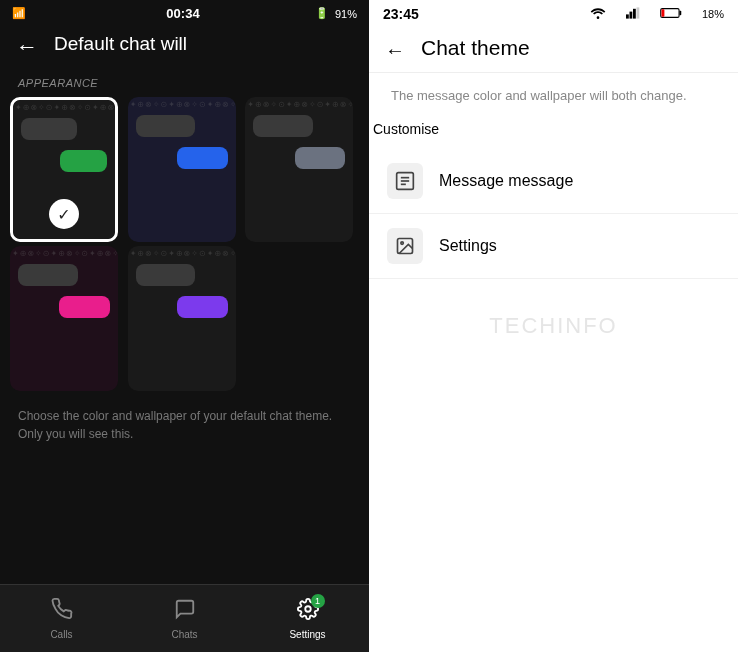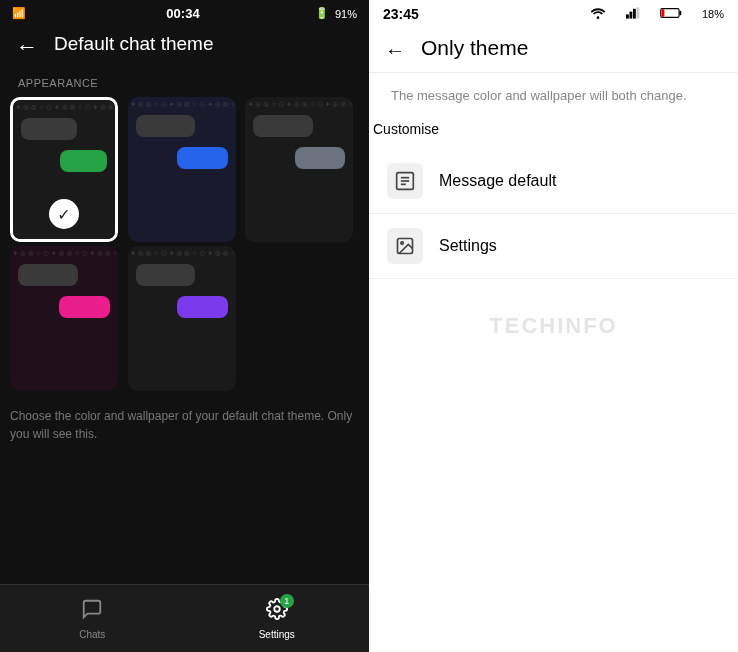--- a/index.html
+++ b/index.html
@@ -54,20 +54,21 @@
       font-size: 19px;
       font-weight: 500;
       color: #fff;
     }
 
     .appearance-label {
       font-size: 11px;
       color: #888;
       letter-spacing: 0.5px;
       padding: 12px 18px 8px;
+      font-style: italic;
     }
 
     .theme-grid {
       display: grid;
       grid-template-columns: repeat(3, 1fr);
       gap: 4px;
       padding: 0 10px;
     }
 
     .theme-item {
@@ -148,21 +149,21 @@
       background: #fff;
       border-radius: 50%;
       display: flex;
       align-items: center;
       justify-content: center;
       font-size: 16px;
       color: #222;
     }
 
     .footer-note {
-      padding: 16px 10px;
+      padding: 16px 18px;
       font-size: 12px;
       color: #777;
       line-height: 1.5;
     }
 
     
     .bottom-nav {
       position: absolute;
       bottom: 0;
       left: 0;
@@ -278,21 +279,21 @@
       color: #000;
     }
 
     
     .watermark {
       position: absolute;
       top: 50%;
       left: 50%;
       transform: translate(-50%, -50%);
       font-size: 22px;
-      font-weight: 700;
+      font-weight: 400;
       color: rgba(180,180,180,0.35);
       letter-spacing: 2px;
       pointer-events: none;
       white-space: nowrap;
     }
   </style>
 </head>
 <body>
 
 <div class="left-panel">
@@ -303,21 +304,21 @@
     </span>
     <span class="time">00:34</span>
     <div class="left-status-icons">
       <span>🔋</span>
       <span>91%</span>
     </div>
   </div>
 
   <div class="left-header">
     <span class="back-arrow">←</span>
-    <span class="left-title">Default chat theme</span>
+    <span class="left-title">Default chat will</span>
   </div>
 
   <div class="appearance-label">APPEARANCE</div>
 
   <div class="theme-grid">
 
     <div class="theme-item selected">
       <div class="theme-bg theme-bg-1"></div>
       <div class="doodle-pattern">✦⊕⊗✧⊙✦⊕⊗✧⊙✦⊕⊗✧⊙✦⊕⊗✧⊙✦⊕⊗✧⊙✦⊕⊗✧⊙✦⊕✦⊕⊗✧⊙✦⊕⊗✧⊙✦⊕⊗✧⊙✦⊕⊗✧⊙</div>
       <div class="chat-bubbles">
@@ -363,20 +364,28 @@
       </div>
     </div>
 
   </div>
 
   <div class="footer-note">Choose the color and wallpaper of your default chat theme. Only you will see this.</div>
 
   <div class="bottom-nav">
 
 
+    <div class="nav-item">
+      <span class="nav-icon">
+        <svg width="22" height="22" viewBox="0 0 24 24" fill="none" stroke="#888" stroke-width="2">
+          <path d="M22 16.92v3a2 2 0 0 1-2.18 2 19.79 19.79 0 0 1-8.63-3.07A19.5 19.5 0 0 1 4.69 11.5a19.79 19.79 0 0 1-3.07-8.67A2 2 0 0 1 3.6 1h3a2 2 0 0 1 2 1.72c.127.96.36 1.903.7 2.81a2 2 0 0 1-.45 2.11L7.91 8.6a16 16 0 0 0 6 6l.91-.91a2 2 0 0 1 2.11-.45c.907.34 1.85.573 2.81.7A2 2 0 0 1 22 16.92z"></path>
+        </svg>
+      </span>
+      <span>Calls</span>
+    </div>
 
 
     <div class="nav-item">
       <span class="nav-icon">
         <svg width="22" height="22" viewBox="0 0 24 24" fill="none" stroke="#888" stroke-width="2">
           <path d="M21 15a2 2 0 0 1-2 2H7l-4 4V5a2 2 0 0 1 2-2h14a2 2 0 0 1 2 2z"></path>
         </svg>
       </span>
       <span>Chats</span>
     </div>
@@ -421,37 +430,37 @@
           <rect x="26.5" y="4" width="2.5" height="6" fill="#000" stroke="none" rx="1"></rect>
           <rect x="2" y="2" width="4" height="10" fill="#e00" stroke="none" rx="1"></rect>
         </svg>
       </span>
       <span>18%</span>
     </div>
   </div>
 
   <div class="right-header">
     <span class="right-back">←</span>
-    <span class="right-title">Only theme</span>
+    <span class="right-title">Chat theme</span>
   </div>
 
   <div class="right-description">The message color and wallpaper will both change.</div>
 
   <div class="customise-label">Customise</div>
 
   <div class="option-item">
     <div class="option-icon">
       <svg width="20" height="20" viewBox="0 0 24 24" fill="none" stroke="#444" stroke-width="2">
         <rect x="2" y="2" width="20" height="20" rx="2"></rect>
         <line x1="7" y1="8" x2="17" y2="8"></line>
         <line x1="7" y1="12" x2="17" y2="12"></line>
         <line x1="7" y1="16" x2="13" y2="16"></line>
       </svg>
     </div>
-    <span class="option-label">Message default</span>
+    <span class="option-label">Message message</span>
   </div>
 
   <div class="option-item">
     <div class="option-icon">
       <svg width="20" height="20" viewBox="0 0 24 24" fill="none" stroke="#444" stroke-width="2">
         <rect x="3" y="3" width="18" height="18" rx="2"></rect>
         <circle cx="8.5" cy="8.5" r="1.5"></circle>
         <polyline points="21 15 16 10 5 21"></polyline>
       </svg>
     </div>

